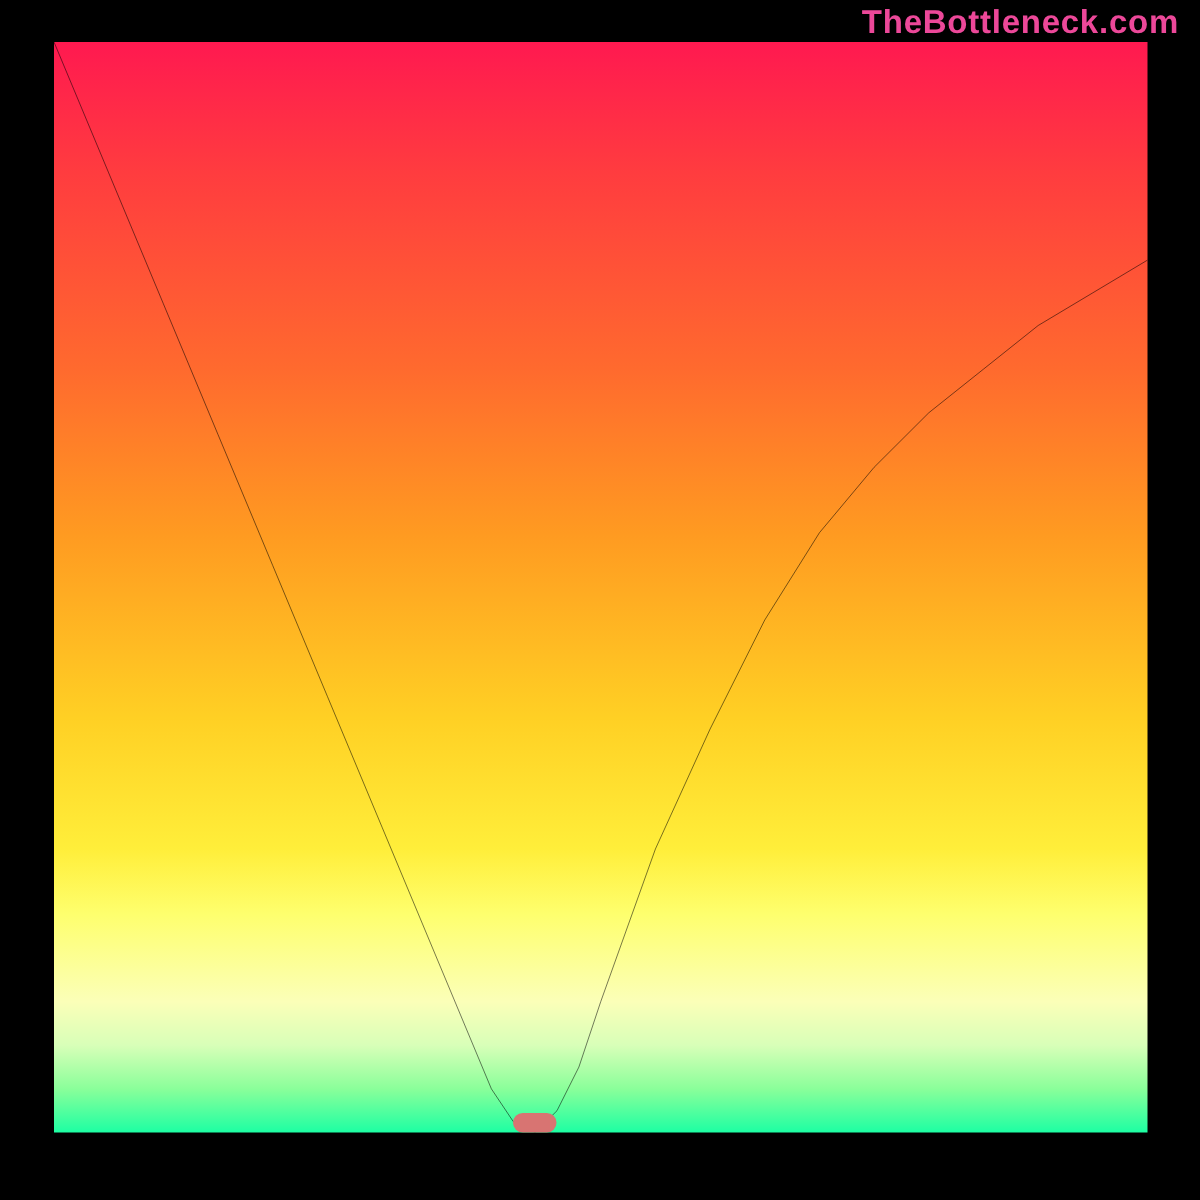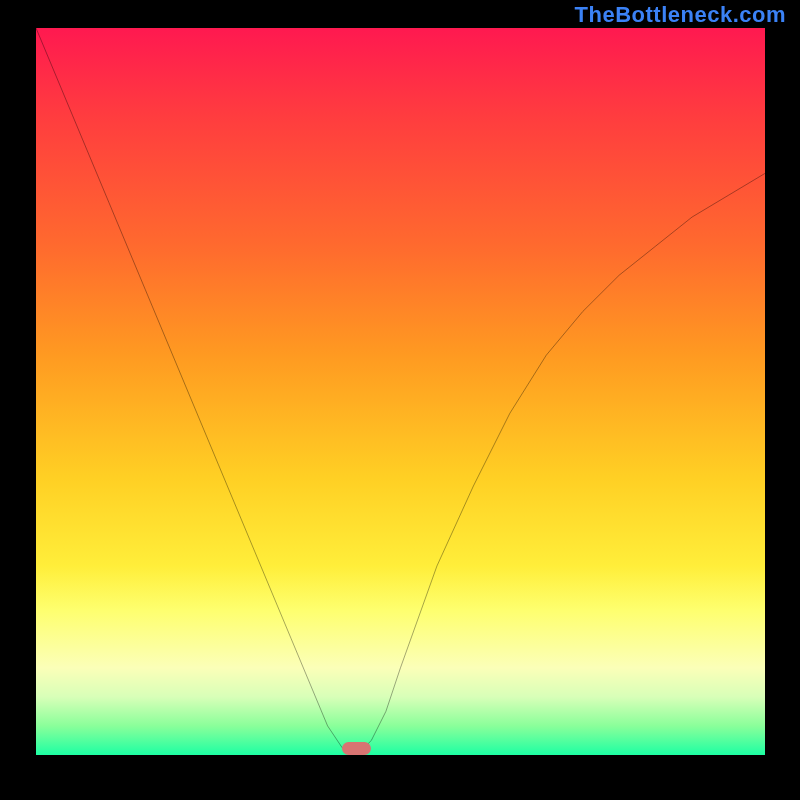--- a/index.html
+++ b/index.html
@@ -13,21 +13,21 @@
   .frame {
     position: relative;
     width: 800px;
     height: 800px;
     background: #000;
   }
   .watermark {
     position: absolute;
     top: 2px;
     right: 14px;
-    color: #3b82f6;
+    color: #ec4899;
     font-size: 22px;
     font-weight: 600;
     letter-spacing: 0.5px;
     z-index: 3;
   }
   .plot-area {
     position: absolute;
     left: 36px;
     top: 28px;
     width: 729px;

